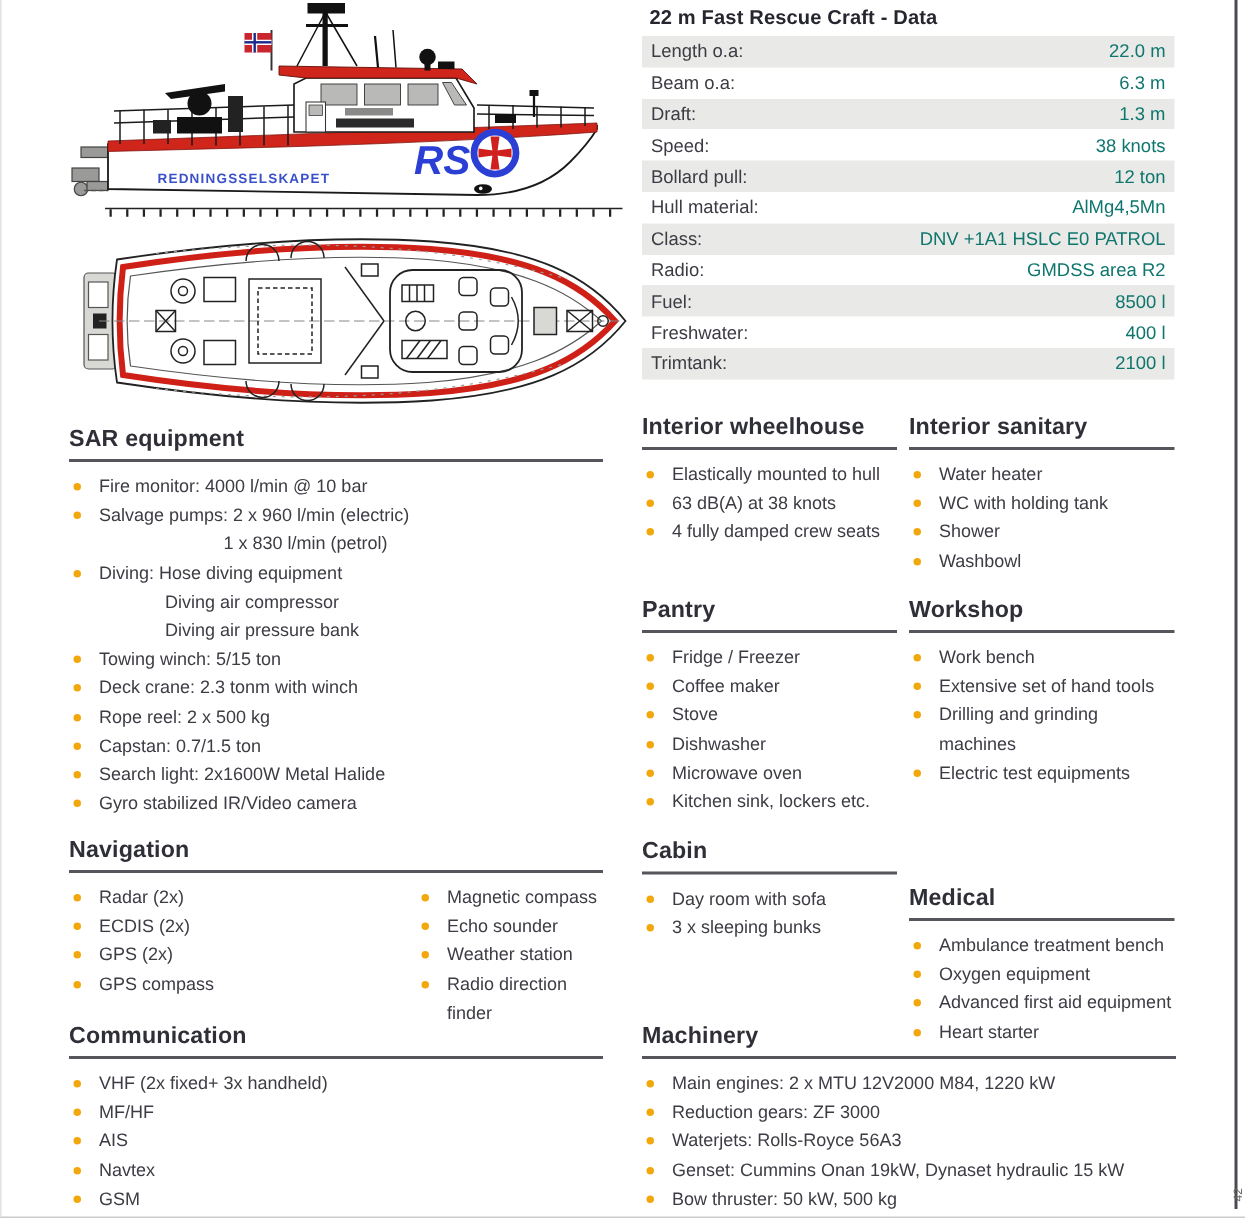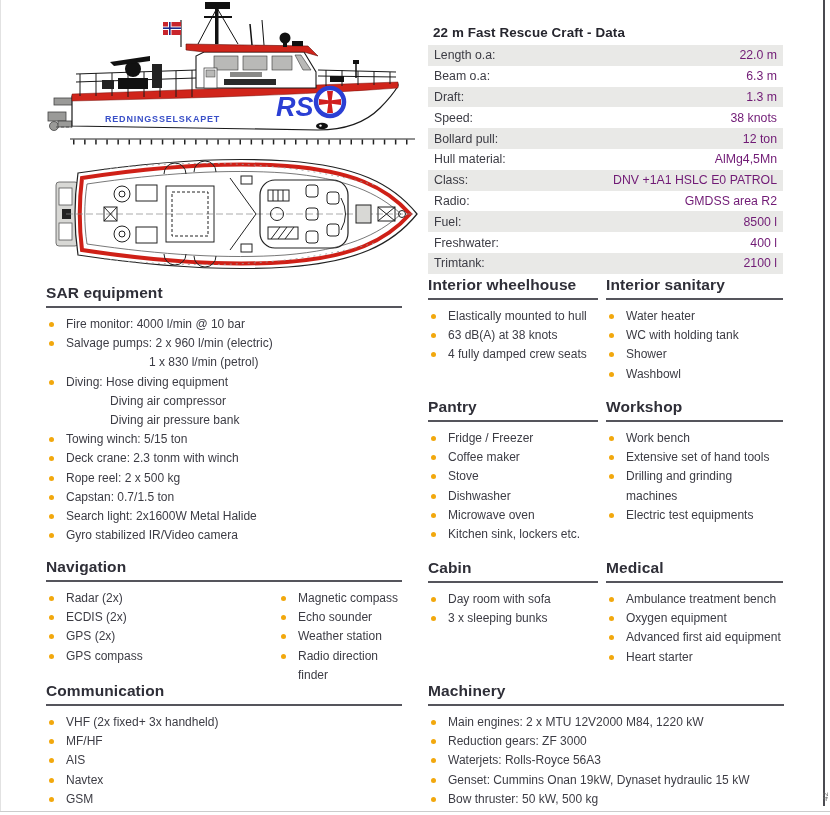--- a/index.html
+++ b/index.html
@@ -3,27 +3,27 @@
 <meta charset="utf-8">
 <style>
   html,body{margin:0;padding:0;background:#fff;}
   .page{position:relative;width:830px;height:815px;background:#fff;overflow:hidden;
         font-family:"Liberation Sans",sans-serif;color:#3e3e46;}
   .edge-left{position:absolute;left:0;top:0;bottom:4px;width:1px;background:#e2e2e2;}
   .edge-right{position:absolute;right:5px;top:0;height:806px;width:2px;background:#4a4a50;}
   .edge-bottom{position:absolute;left:0;right:0;bottom:3px;height:1px;background:#cccccc;}
 
   
-  .dtable{position:absolute;left:428px;top:0;width:355px;font-size:12.3px;margin-top:21px;}
+  .dtable{position:absolute;left:428px;top:0;width:355px;font-size:12.3px;}
   .dtitle{font-weight:bold;font-size:13.4px;color:#26262e;padding:4px 5px 5px;letter-spacing:.1px;}
   .trows .trow{display:flex;justify-content:space-between;align-items:center;
                height:20.8px;box-sizing:border-box;padding:0 6px;}
   .trows .trow:nth-child(odd){background:#e9e9e7;}
   .tlabel{color:#3c3c44;}
-  .tvalue{color:#701a75;text-align:left;}
+  .tvalue{color:#0f766e;text-align:left;}
 
   
   .sec{position:absolute;}
   .sec h2{margin:0;font-size:15.5px;font-weight:bold;color:#2f2f38;letter-spacing:.1px;}
   .rule{height:2px;background:#55555c;margin:4px 0 7px;}
   ul.blist{list-style:none;margin:0;padding:0;}
   li.item{position:relative;padding-left:20px;font-size:12px;line-height:19.2px;color:#3c3c44;}
   li.item::before{content:"";position:absolute;left:3px;top:7px;width:5px;height:5px;
                   border-radius:50%;background:#f2a80d;}
   li.item.no-bullet::before{display:none;}
@@ -346,21 +346,21 @@
 
   <section class="sec" style="left:428px;top:559px;width:170px">
     <h2>Cabin</h2>
     <div class="rule"></div>
     <ul class="blist">
         <li class="item"><span>Day room with sofa</span></li>
         <li class="item"><span>3 x sleeping bunks</span></li>
       </ul>
   </section>
 
-  <section class="sec" style="left:606px;top:559px;width:177px">
+  <section class="sec" style="left:606px;top:590px;width:177px">
     <h2>Medical</h2>
     <div class="rule"></div>
     <ul class="blist">
         <li class="item"><span>Ambulance treatment bench</span></li>
         <li class="item"><span>Oxygen equipment</span></li>
         <li class="item"><span>Advanced first aid equipment</span></li>
         <li class="item"><span>Heart starter</span></li>
       </ul>
   </section>
 

